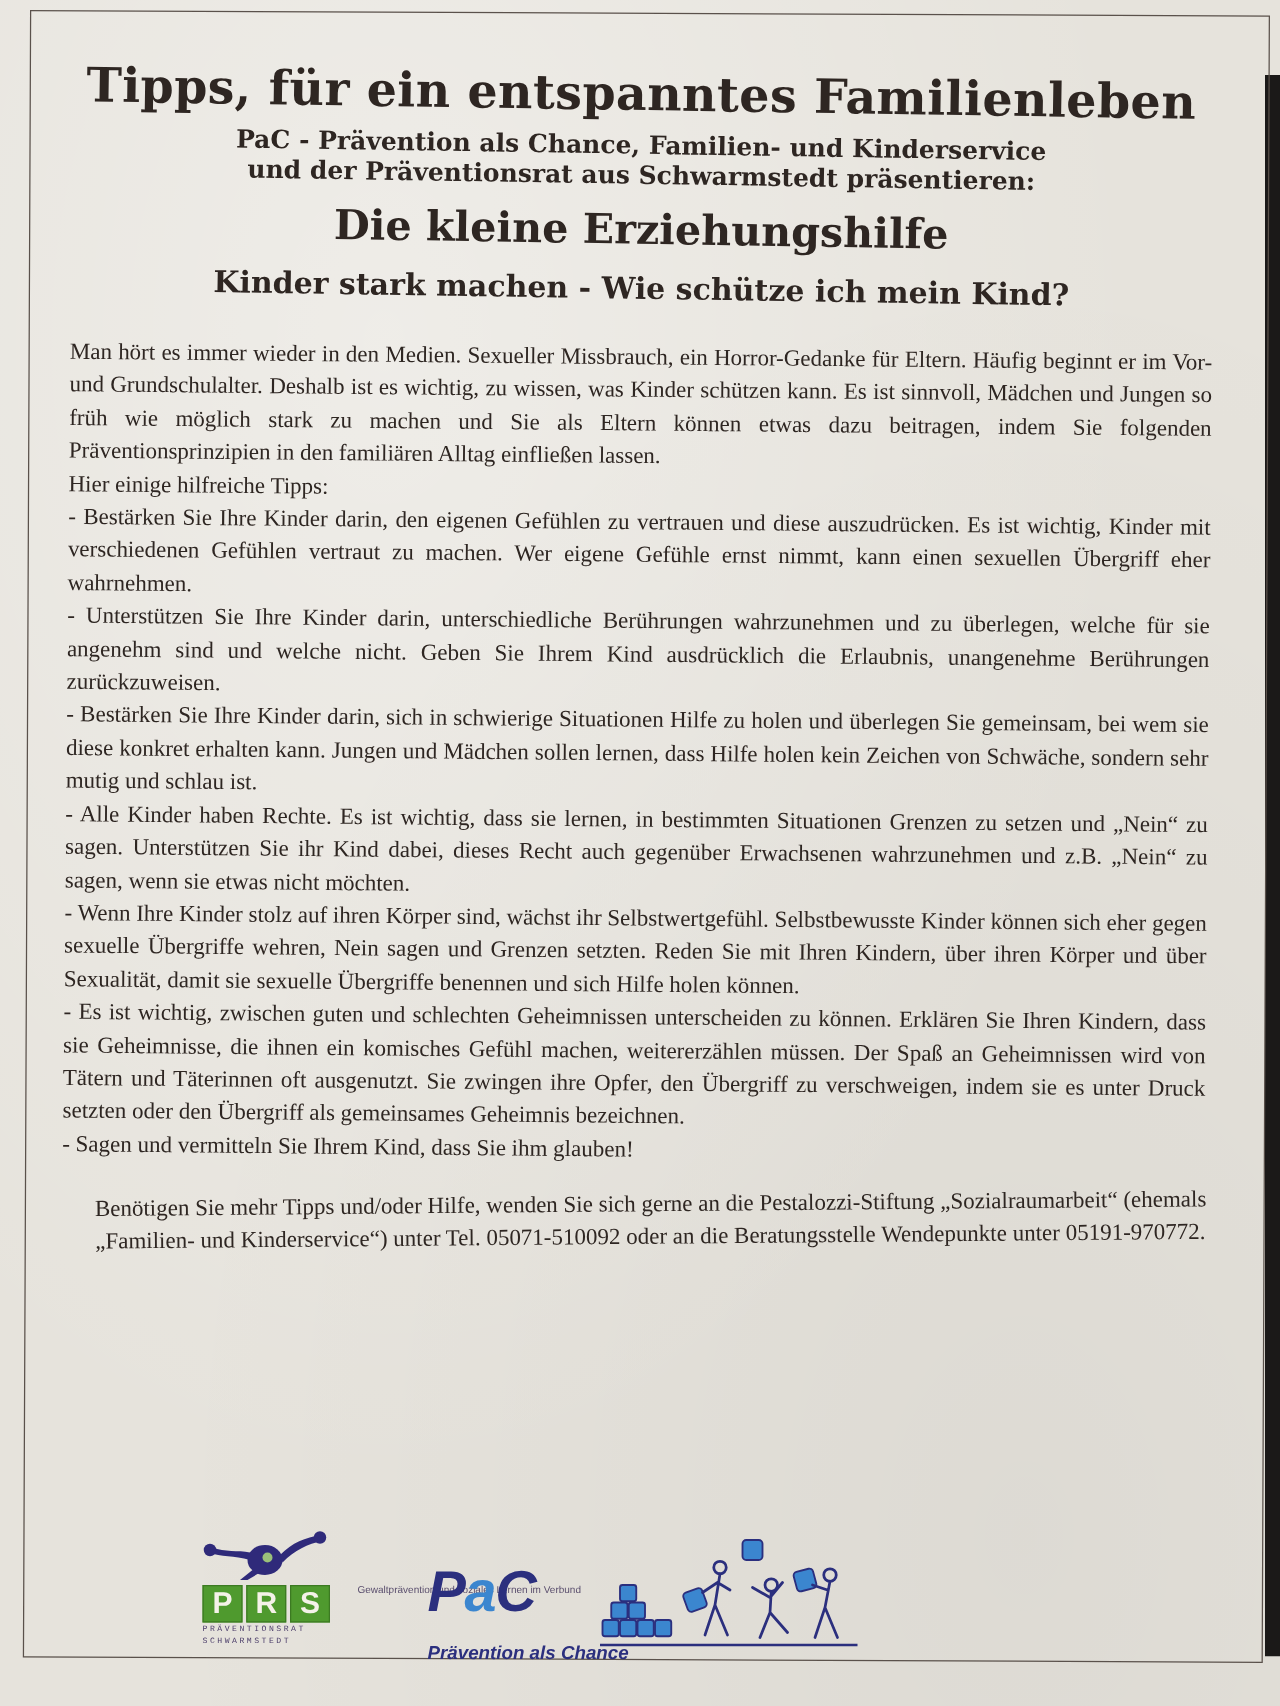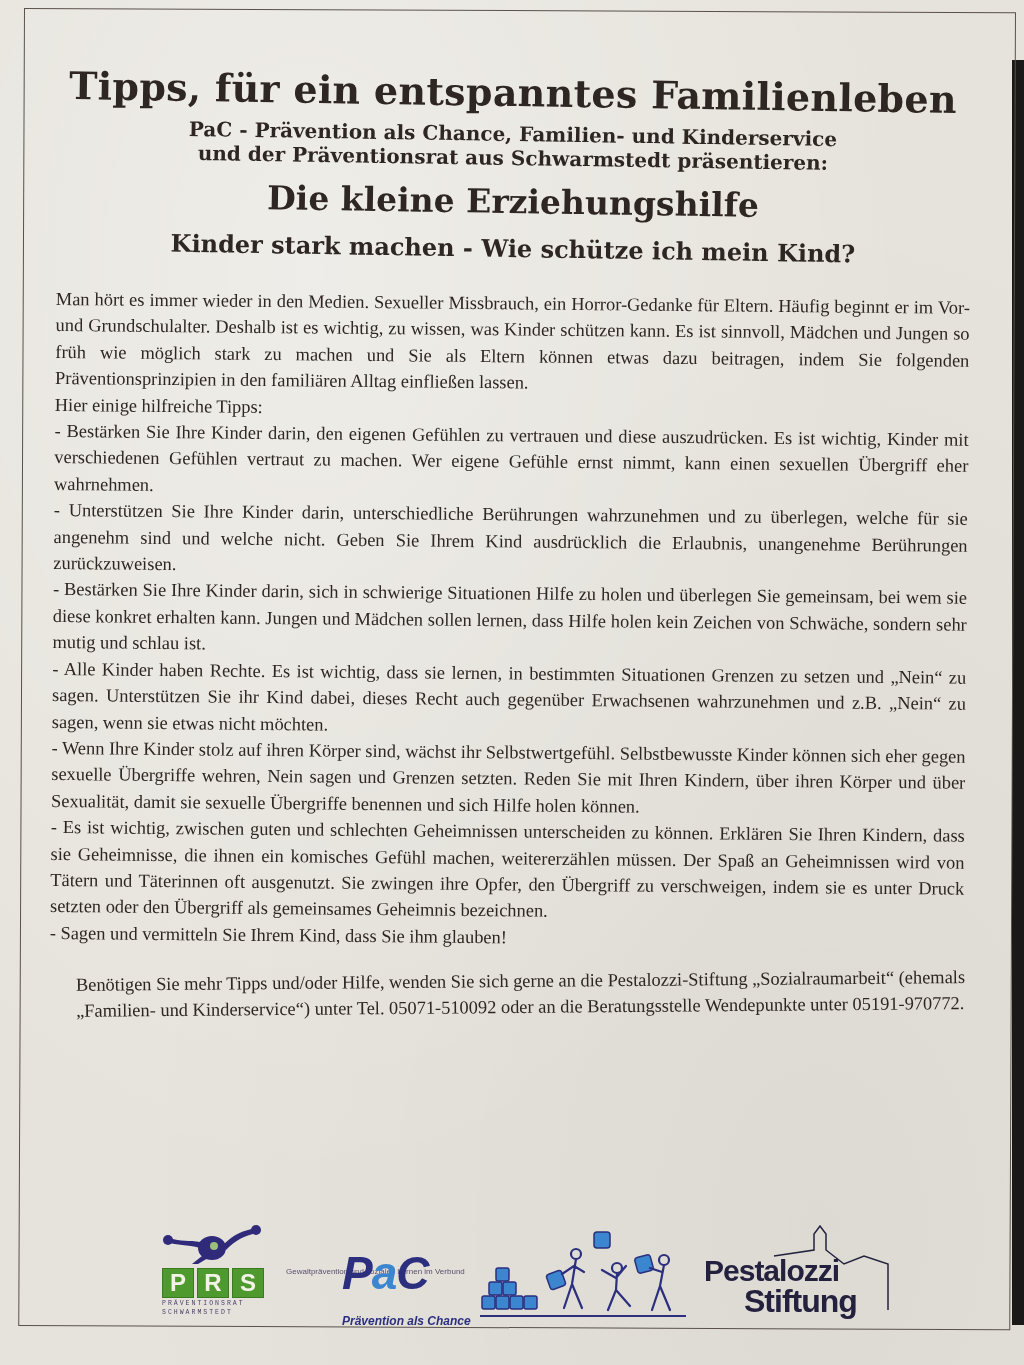--- a/index.html
+++ b/index.html
@@ -21,21 +21,21 @@
       background: #1b1918;
     }
     .frame {
       position: absolute; left: 24px; top: 8px; width: 992px; height: 1318px;
       border: 1.5px solid #5a514b;
       transform: rotate(0.25deg);
       transform-origin: top left;
       box-sizing: border-box;
     }
     .content {
-      position: absolute; left: 56px; top: 70px; width: 914px;
+      position: absolute; left: 56px; top: 52px; width: 914px;
     }
     .title {
       text-align: center; font-weight: bold; font-size: 38px; letter-spacing: 0.3px;
       margin: 0; line-height: 46px; transform: rotate(0.9deg);
     }
     .presenter {
       text-align: center; font-weight: bold; font-size: 20px; line-height: 24px;
       margin: 6px 0 0 0; transform: rotate(0.9deg);
     }
     .subtitle {
@@ -75,21 +75,21 @@
     .prs-caption {
       font-family: "Liberation Mono", monospace; font-size: 6.5px; color: #4b3d6a;
       letter-spacing: 2px; line-height: 7px; margin-top: 2px;
     }
     .pac-word {
       font-family: "Liberation Sans", sans-serif; font-weight: bold; font-size: 46px;
       color: #2b2f7e; line-height: 46px; letter-spacing: -1px;
     }
     .pac-word .a { color: #3b86cf; }
     .pac-caption {
-      font-family: "Liberation Sans", sans-serif; font-weight: bold; font-size: 12px;
+      font-family: "Liberation Sans", sans-serif; font-weight: bold; font-size: 15px;
       color: #2b2f7e; margin-top: 18px;
     }
     .pest-word {
       font-family: "Liberation Sans", sans-serif; font-weight: bold; font-size: 30px;
       color: #24213f; line-height: 30px; letter-spacing: -1px;
     }
     .pest-word.second { padding-left: 40px; font-size: 32px; }
   </style>
 </head>
 <body>
@@ -168,22 +168,13 @@
         <path d="M100 31 L 96 56 L 88 80 M96 56 L 106 80 M98 38 L 86 46 M98 38 L 108 44"></path>
         <circle cx="141" cy="40" r="5"></circle>
         <path d="M141 45 L 140 62 L 132 82 M140 62 L 154 78 M140 50 L 126 42 M140 50 L 150 38"></path>
         <circle cx="188" cy="32" r="5"></circle>
         <path d="M188 37 L 184 58 L 176 82 M184 58 L 194 82 M186 44 L 174 40"></path>
       </g>
       <line x1="4" y1="88" x2="210" y2="88" stroke="#2b2f7e" stroke-width="2"></line>
     </svg>
   </div>
 
-  <div class="logo" style="left:554px; top:0px; width:200px; height:96px;">
-    <svg width="200" height="96" viewBox="0 0 200 96" style="position:absolute; left:0; top:0;">
-      <path d="M70 36 L 110 30 L 110 14 L 116 6 L 122 14 L 122 30 L 140 44 L 160 36 L 184 44 L 184 90" fill="none" stroke="#24213f" stroke-width="1.5"></path>
-    </svg>
-    <div style="position:absolute; left:0; top:36px;">
-      <div class="pest-word">Pestalozzi</div>
-      <div class="pest-word second">Stiftung</div>
-    </div>
-  </div>
 </div>
 
 </body></html>

